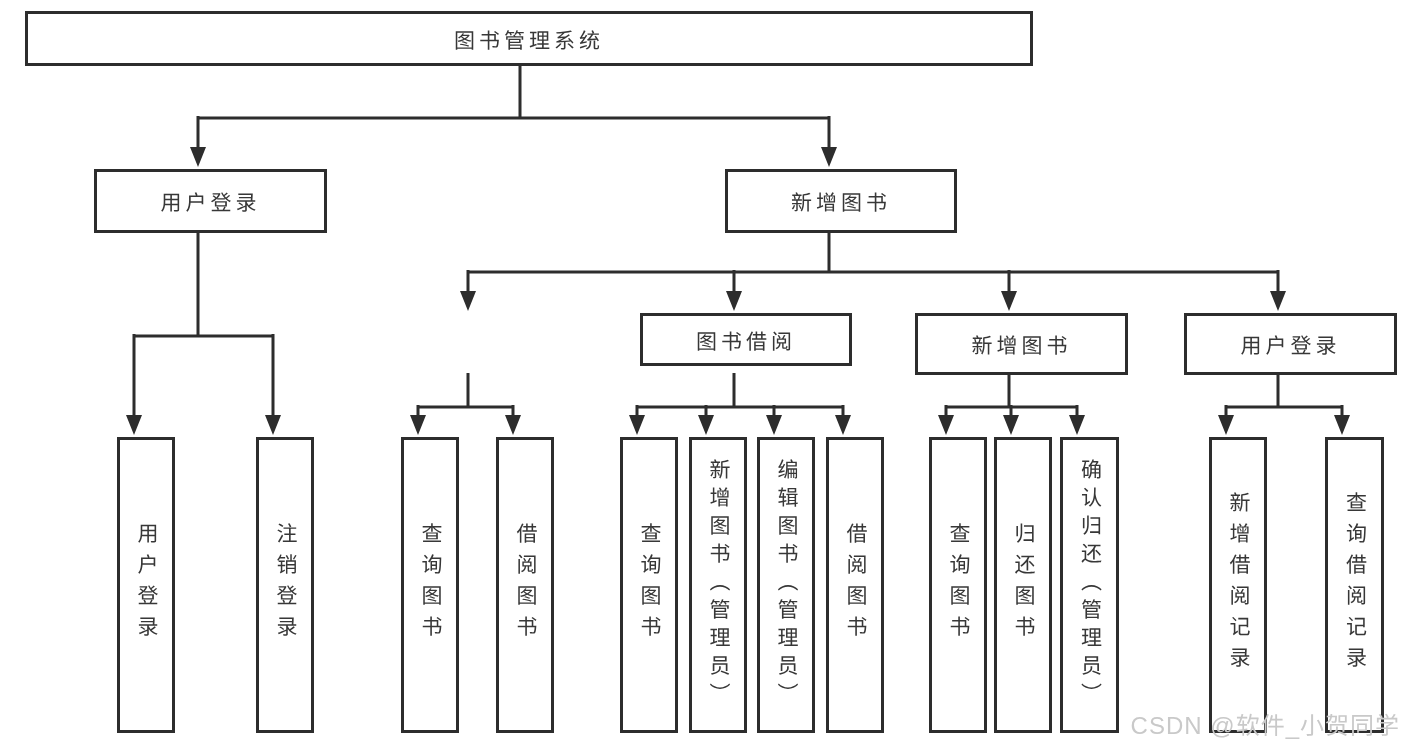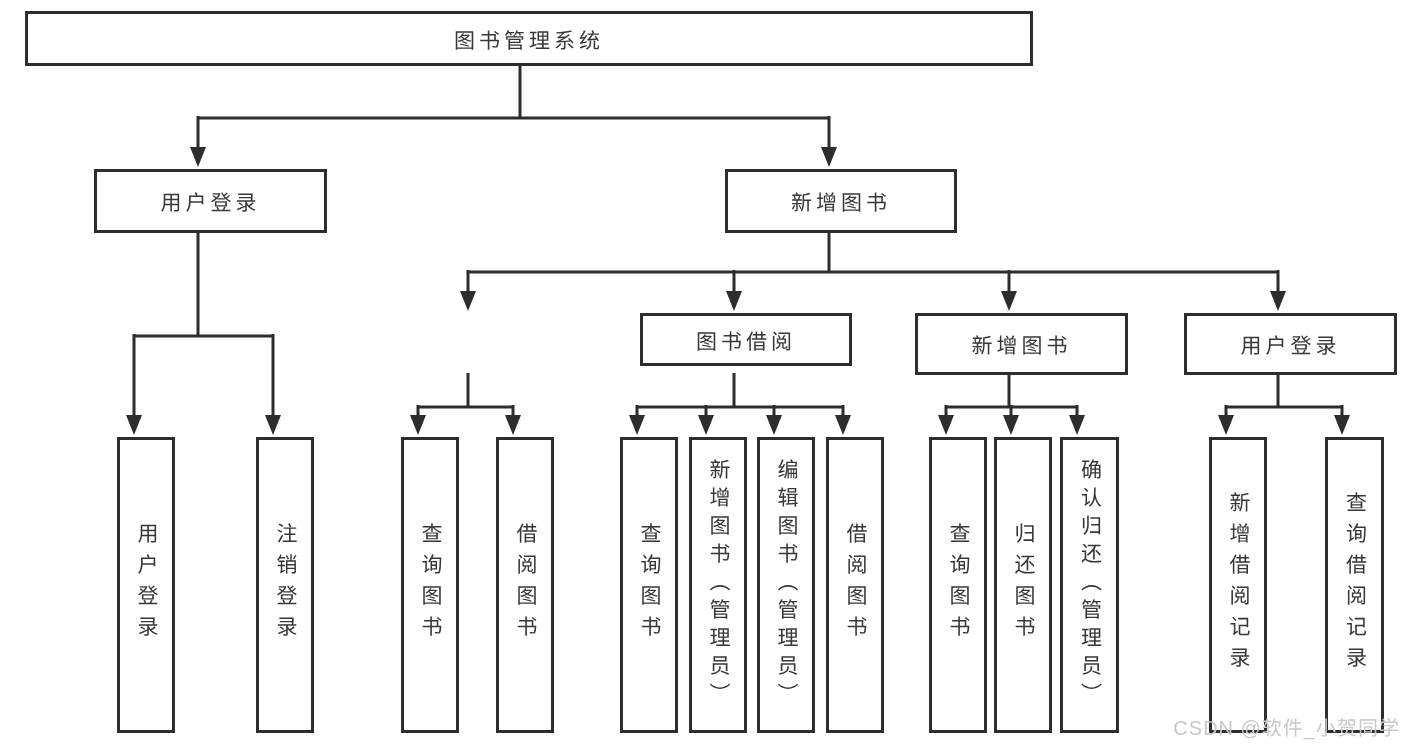--- a/index.html
+++ b/index.html
@@ -40,21 +40,21 @@
     font-size:21px;
     letter-spacing:10px;
     white-space:nowrap;
     color:var(--text);
     max-height:288px;
   }
   .vlabel.tight{letter-spacing:7px;}
   .watermark{
     position:absolute;
     right:5px;bottom:6px;
-    font-size:20px;
+    font-size:24px;
     letter-spacing:1px;
     color:var(--wm);
     z-index:5;
     white-space:nowrap;
   }
 </style>
 </head>
 <body>
 
 <div class="canvas">

